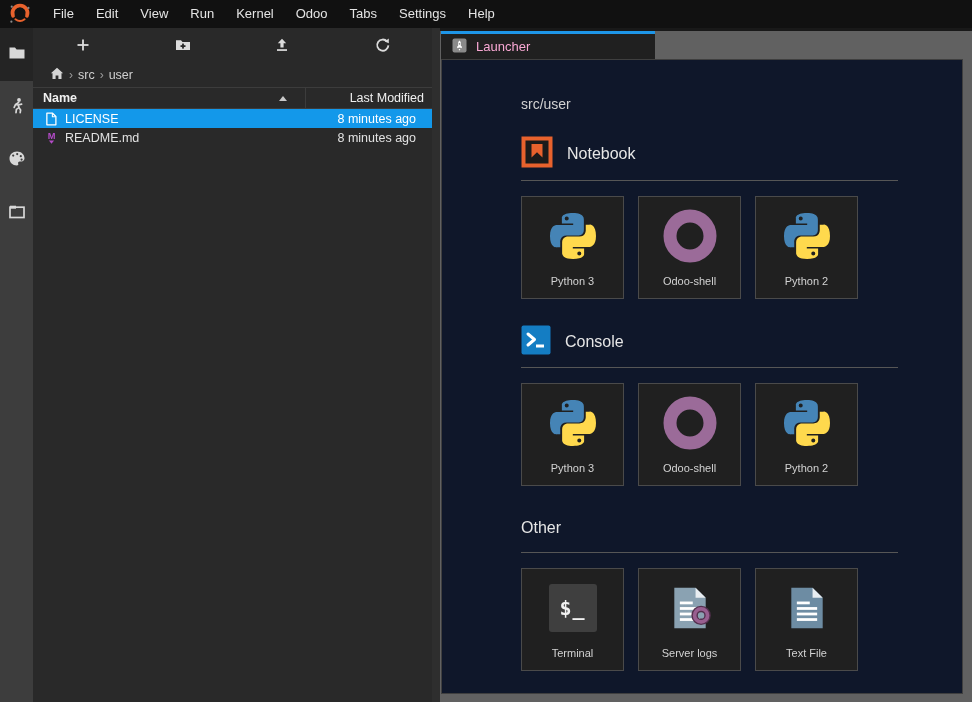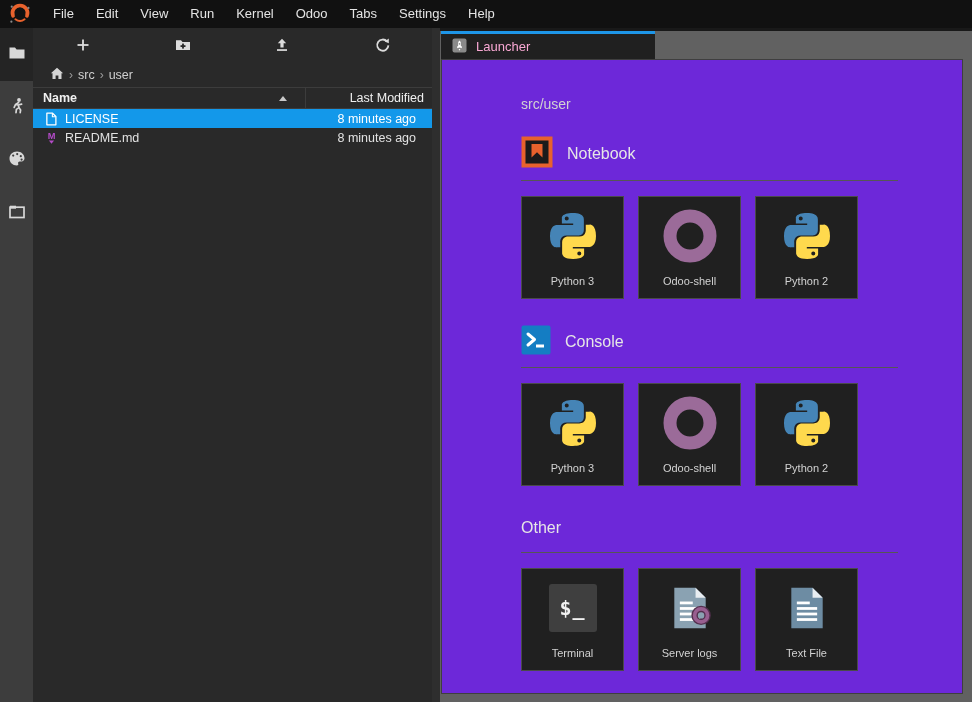--- a/index.html
+++ b/index.html
@@ -36,21 +36,21 @@
   .row-icon { width:14px; height:15px; margin:0 7px 0 11px; display:flex; align-items:center; justify-content:center; flex:0 0 auto; }
   .row-time { margin-left:auto; padding-right:16px; }
 
   
   .splitter { width:8px; background:#2e2e2e; flex:0 0 auto; }
 
   
   .dock { flex:1; background:#616161; border-top:3px solid #191919; display:flex; flex-direction:column; padding:0 9px 8px 1px; min-width:0; }
   .tabbar { height:28px; display:flex; flex:0 0 auto; }
   .dock-tab { width:214px; background:#202020; border-top:3px solid #1e96e8; display:flex; align-items:center; gap:9px; padding-left:11px; color:#f9a8d4; font-size:13px; }
-  .launcher-panel { flex:1; background:#6d28d9; border:1px solid #3f3f3f; overflow:hidden; }
+  .launcher-panel { flex:1; background:#0f172a; border:1px solid #3f3f3f; overflow:hidden; }
   .launcher-body { padding:36px 40px 0 79px; }
   .cwd { font-size:14px; color:#d2d2d2; margin-bottom:24px; }
   .section { margin-bottom:26px; width:377px; }
   .section-header { display:flex; align-items:center; gap:14px; min-height:32px; }
   .section-title { font-size:16px; color:#e6e6e6; }
   .section-divider { border-bottom:1px solid #565656; margin-top:8px; }
   .cards { display:flex; gap:14px; margin-top:15px; }
   .card { width:103px; height:103px; background:#202020; border:1px solid #4a4a4a; display:flex; flex-direction:column; align-items:center; }
   .card-icon { flex:1; display:flex; align-items:center; justify-content:center; }
   .card-label { font-size:11px; color:#d2d2d2; margin-bottom:11px; }

